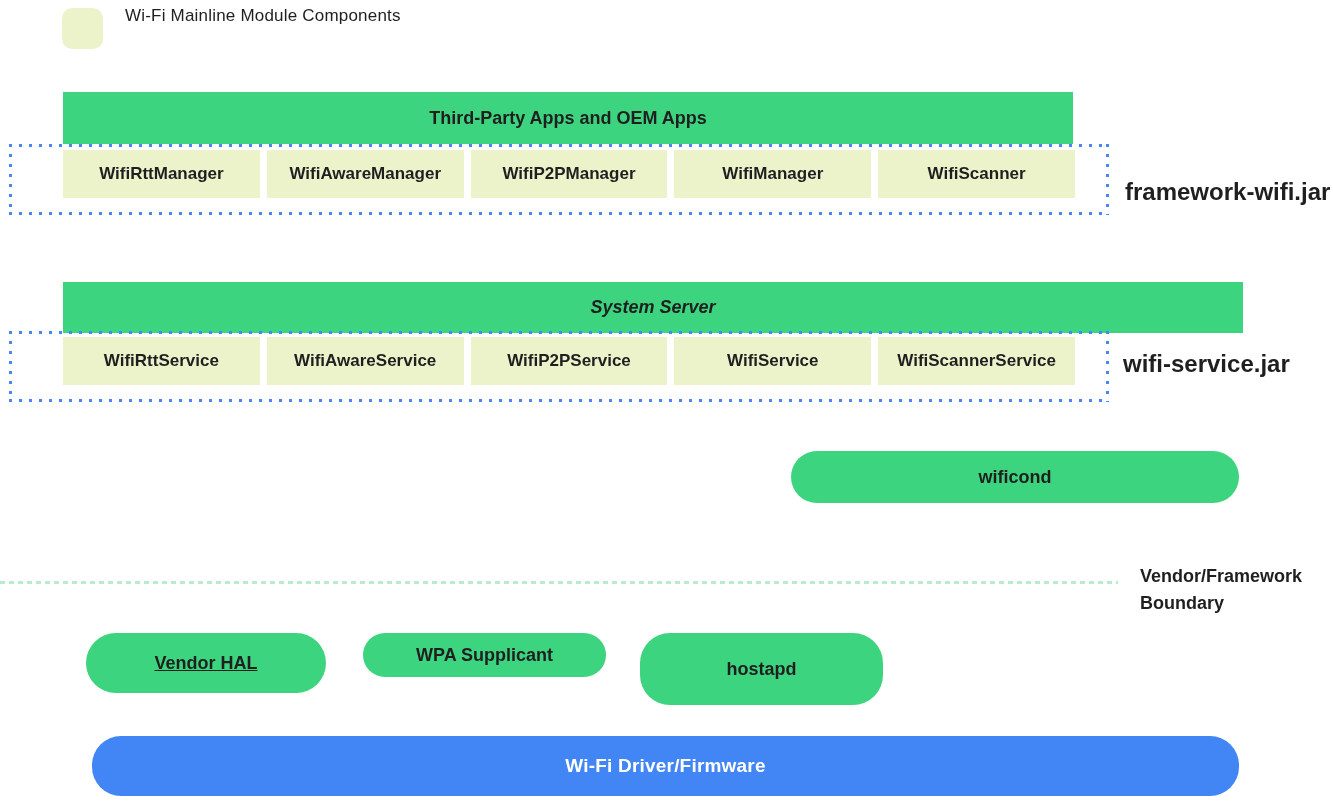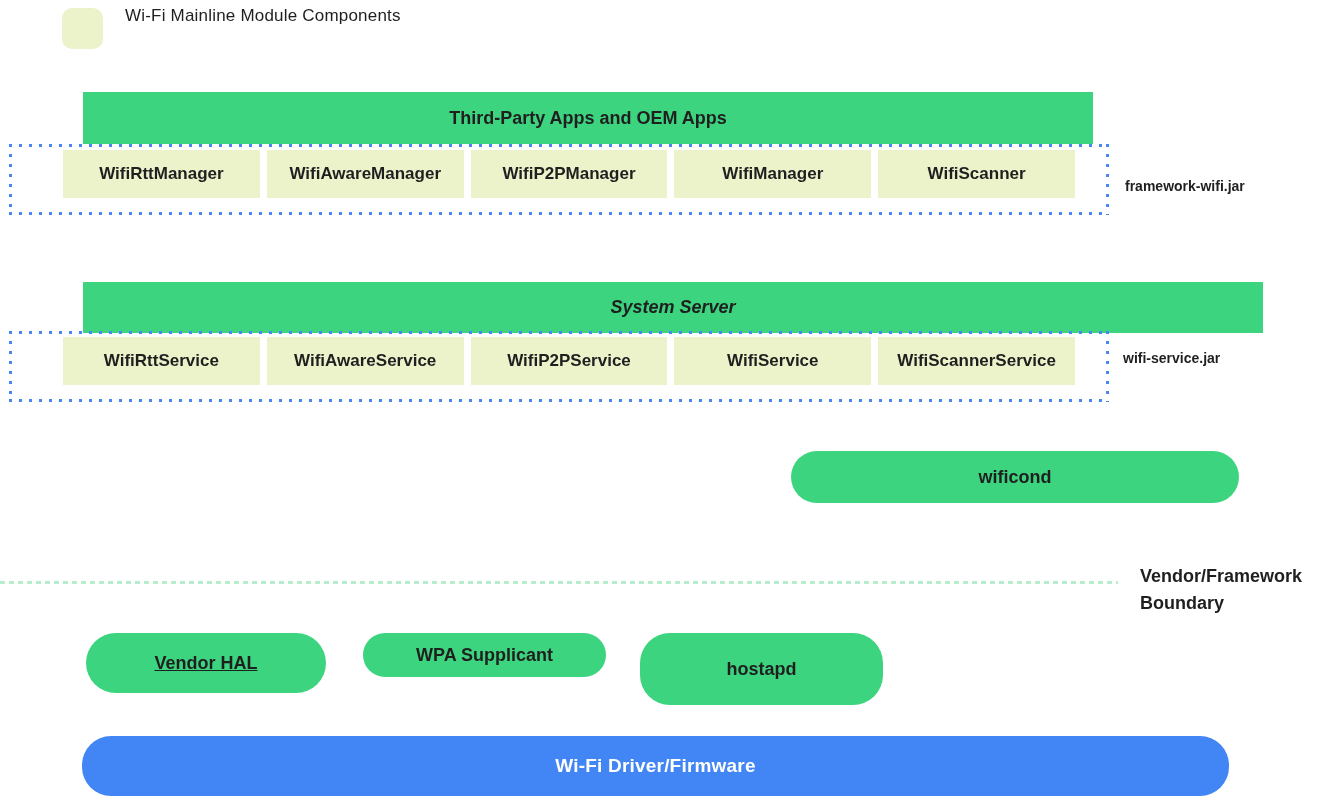--- a/index.html
+++ b/index.html
@@ -25,21 +25,21 @@
     background:var(--pale);border-radius:10px;
   }
   .legend-label{
     left:125px;top:6px;font-size:17px;font-weight:400;letter-spacing:.2px;
   }
 
   
   .green-bar{
     background:var(--green);
     display:flex;align-items:center;justify-content:center;
-    font-size:18px;font-weight:700;z-index:2;margin-left:20px;
+    font-size:18px;font-weight:700;z-index:2;
   }
   .bar1{left:63px;top:92px;width:1010px;height:52px;}
   .bar2{left:63px;top:282px;width:1180px;height:51px;font-style:italic;}
 
   
   .dotted-box{
     z-index:3;pointer-events:none;
     background-image:
       repeating-linear-gradient(to right,var(--dotblue) 0 3px,transparent 3px 10px),
       repeating-linear-gradient(to right,var(--dotblue) 0 3px,transparent 3px 10px),
@@ -58,21 +58,21 @@
   }
   .row1{left:63px;top:150px;width:1012px;height:48px;}
   .row2{left:63px;top:337px;width:1012px;height:48px;}
   .module{
     flex:1;background:var(--pale);
     display:flex;align-items:center;justify-content:center;
     font-size:17px;font-weight:700;white-space:nowrap;
   }
 
   
-  .jar-label{font-size:14px;font-weight:700;white-space:nowrap;}
+  .jar-label{font-size:24px;font-weight:700;white-space:nowrap;}
   .jar1{left:1125px;top:178px;}
   .jar2{left:1123px;top:350px;}
 
   
   .pill{
     background:var(--green);border-radius:30px;
     display:flex;align-items:center;justify-content:center;
     font-size:18px;font-weight:700;
   }
   .wificond{left:791px;top:451px;width:448px;height:52px;}
@@ -85,21 +85,21 @@
     left:0;top:581px;width:1118px;height:3px;
     background:repeating-linear-gradient(to right,var(--mint) 0 5px,transparent 5px 9px);
   }
   .boundary-label{
     left:1140px;top:563px;width:195px;
     font-size:18px;font-weight:700;line-height:27px;
   }
 
   
   .driver-bar{
-    left:82px;top:736px;width:1147px;height:60px;border-radius:29px;
+    left:92px;top:736px;width:1147px;height:60px;border-radius:29px;
     background:var(--blue);color:var(--white);
     display:flex;align-items:center;justify-content:center;
     font-size:19px;font-weight:700;letter-spacing:.2px;text-align:center;
   }
 </style>
 </head>
 <body>
 
 <div class="abs legend-swatch"></div>
 <div class="abs legend-label">Wi-Fi Mainline Module Components</div>

